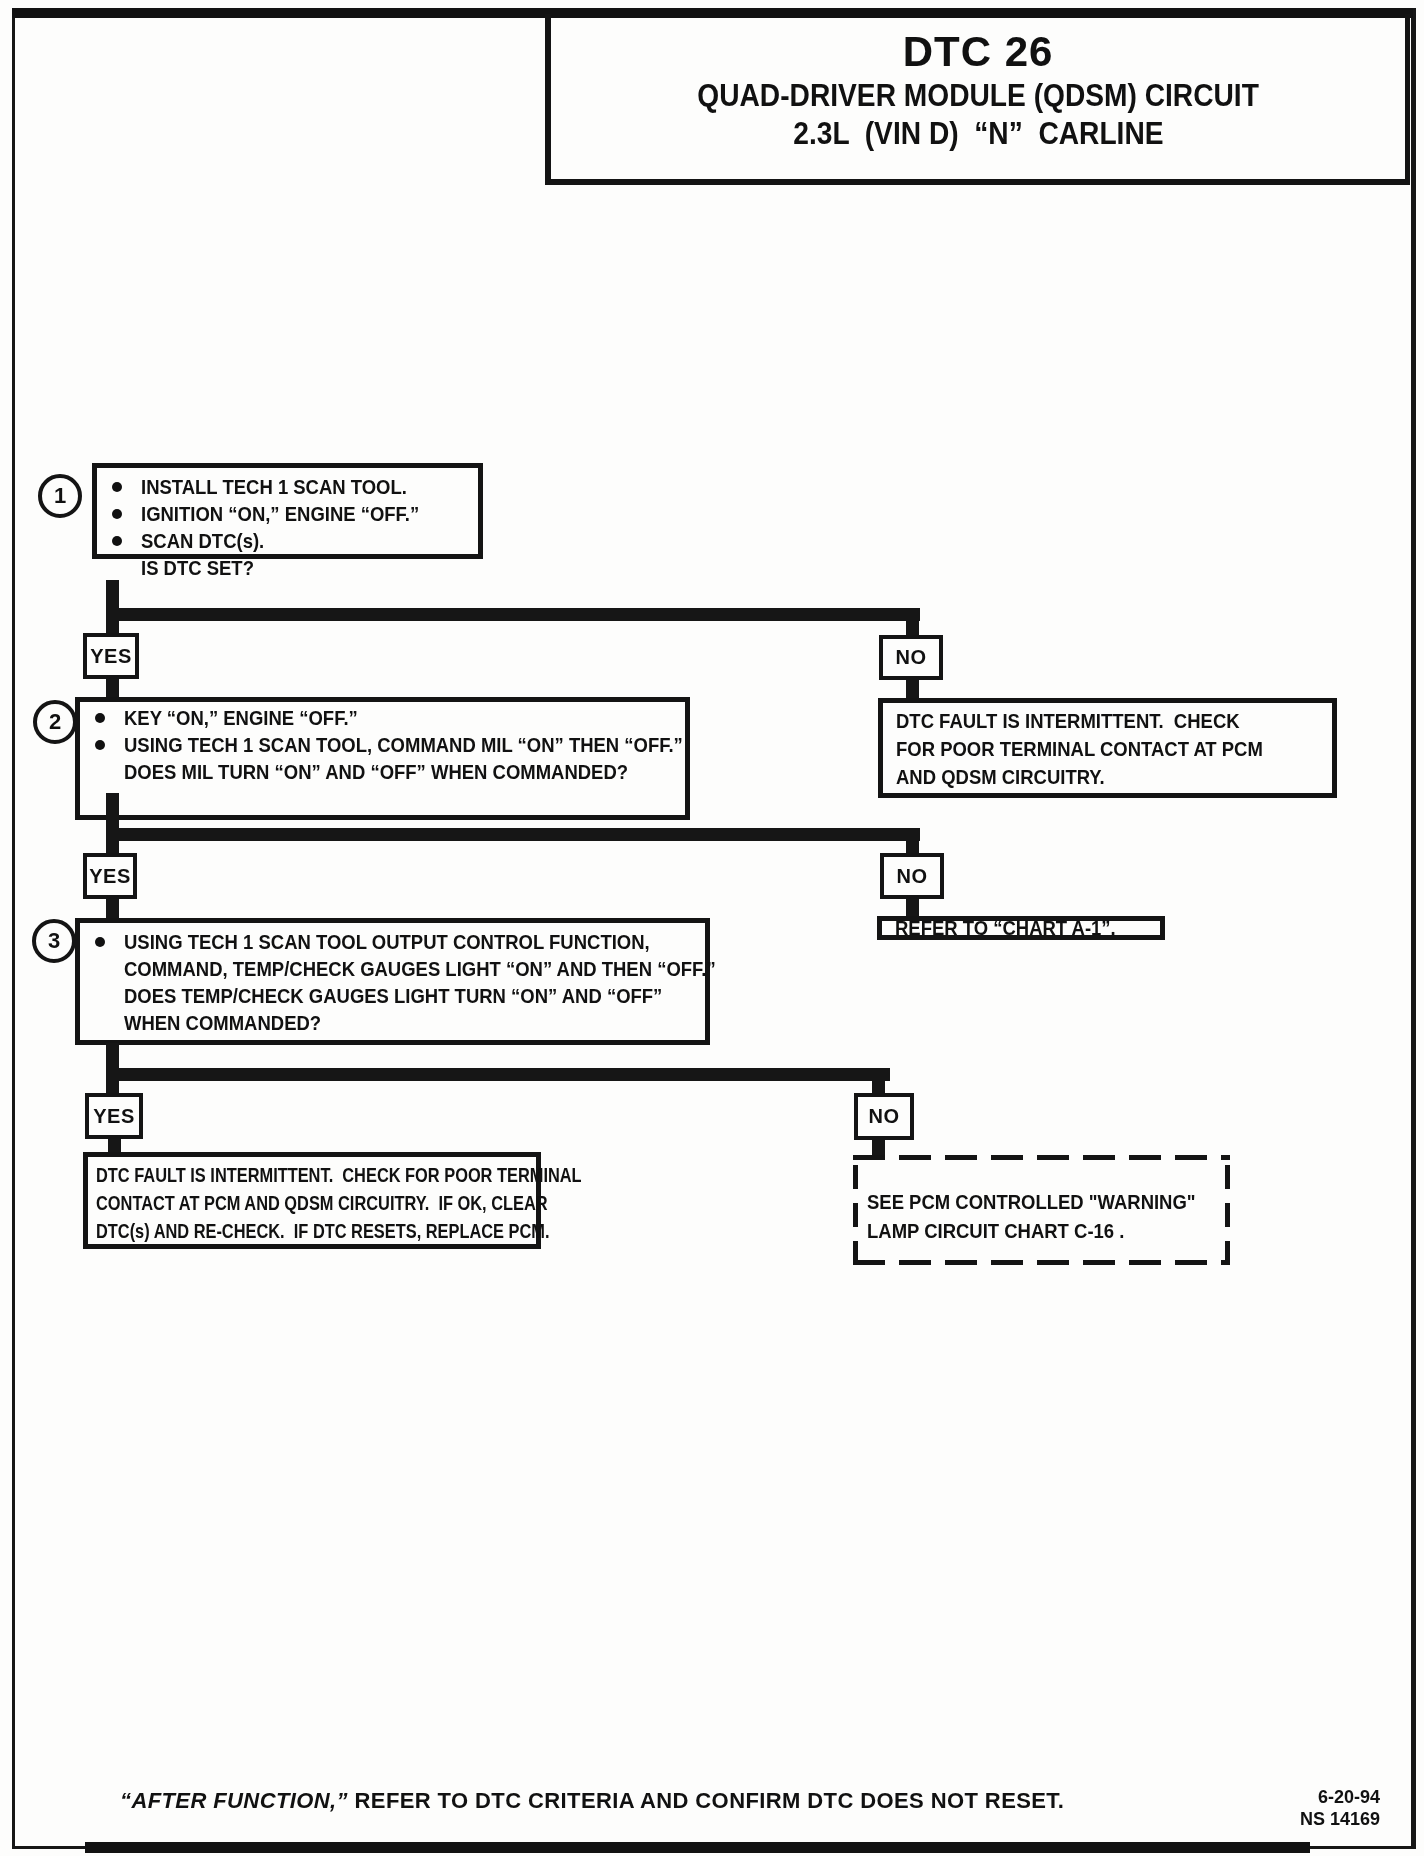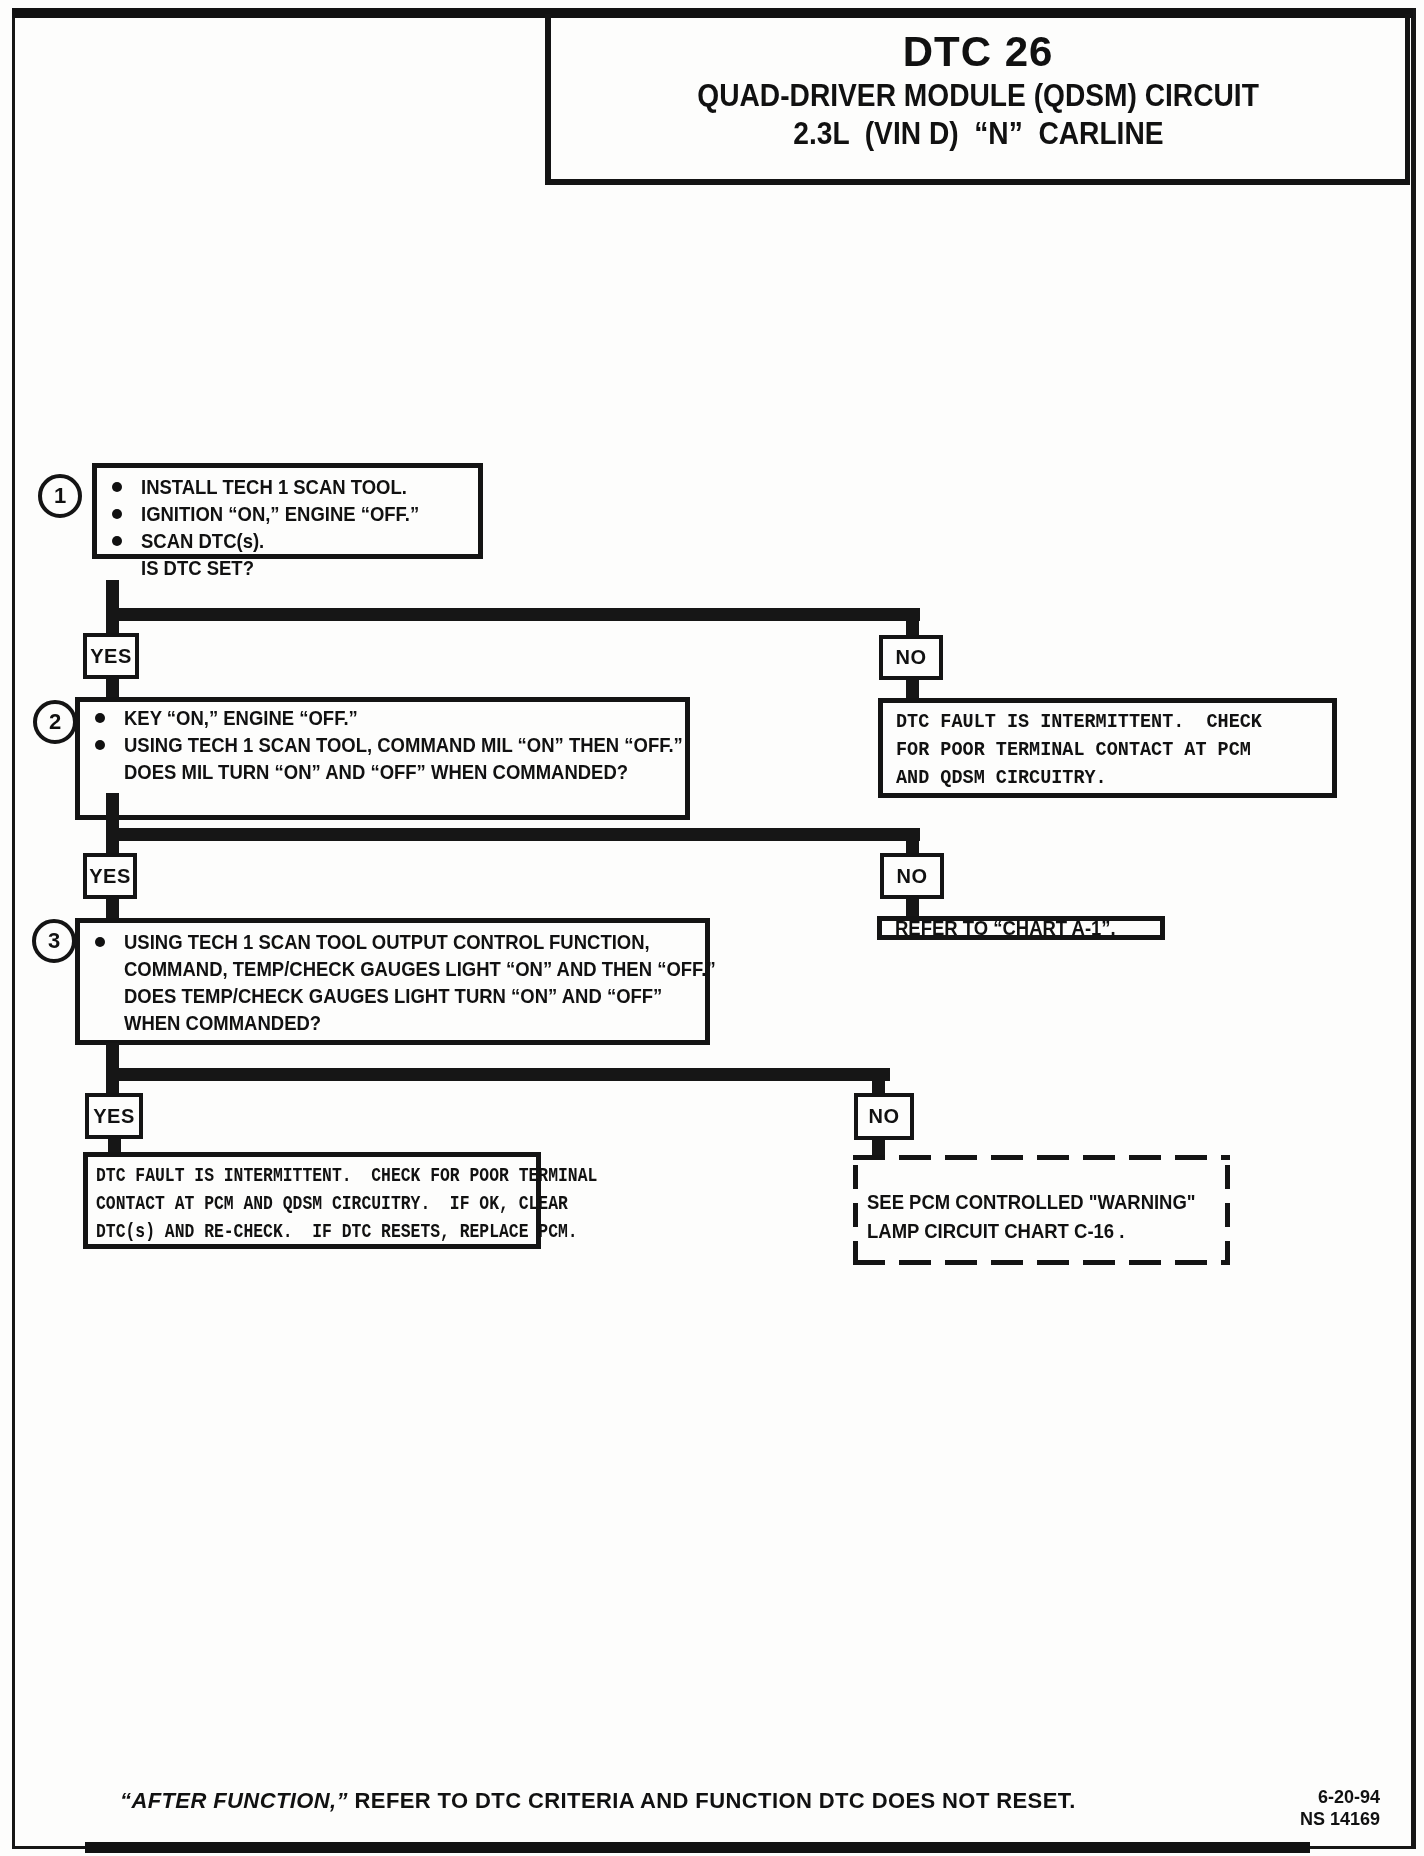--- a/index.html
+++ b/index.html
@@ -36,21 +36,21 @@
   .stepbox,.outbox{
     position:absolute;box-sizing:border-box;border:5px solid #141414;background:#fdfdfc;
     font-size:21px;font-weight:bold;
   }
   .stepbox{padding-top:5px;}
   .line{display:flex;align-items:center;height:27px;}
   .dot{width:10px;height:10px;border-radius:50%;background:#111;margin:0 19px 0 15px;flex:none;}
   .dot.hid{visibility:hidden;}
 
   .outbox{padding:4px 0 0 13px;}
-  .oline{height:28px;display:flex;align-items:center;font-family:Liberation Mono, monospace;}
+  .oline{height:28px;display:flex;align-items:center;}
 
   .branch{
     position:absolute;box-sizing:border-box;border:4px solid #141414;background:#fdfdfc;
     display:flex;align-items:center;justify-content:center;font-size:20px;font-weight:bold;letter-spacing:.5px;text-align:right;
   }
 
   .conn{position:absolute;background:#161616;}
 
   .dashedbox{
     position:absolute;left:853px;top:1155px;width:377px;height:110px;box-sizing:border-box;
@@ -194,18 +194,18 @@
 
   <div class="dashedbox">
     <div class="dline">
         <span class="ctext">SEE PCM CONTROLLED "WARNING"</span>
       </div>
     <div class="dline">
         <span class="ctext">LAMP CIRCUIT CHART C-16 .</span>
       </div>
   </div>
 
-  <div class="footer-note"><span class="ital">“AFTER FUNCTION,”</span><span> REFER TO DTC CRITERIA AND FUNCTION DTC DOES NOT RESET.</span></div>
+  <div class="footer-note"><span class="ital">“AFTER FUNCTION,”</span><span> REFER TO DTC CRITERIA AND CONFIRM DTC DOES NOT RESET.</span></div>
   <div class="footer-right">
     <div>6-20-94</div>
     <div>NS 14169</div>
   </div>
 </div>
 
 </body></html>

